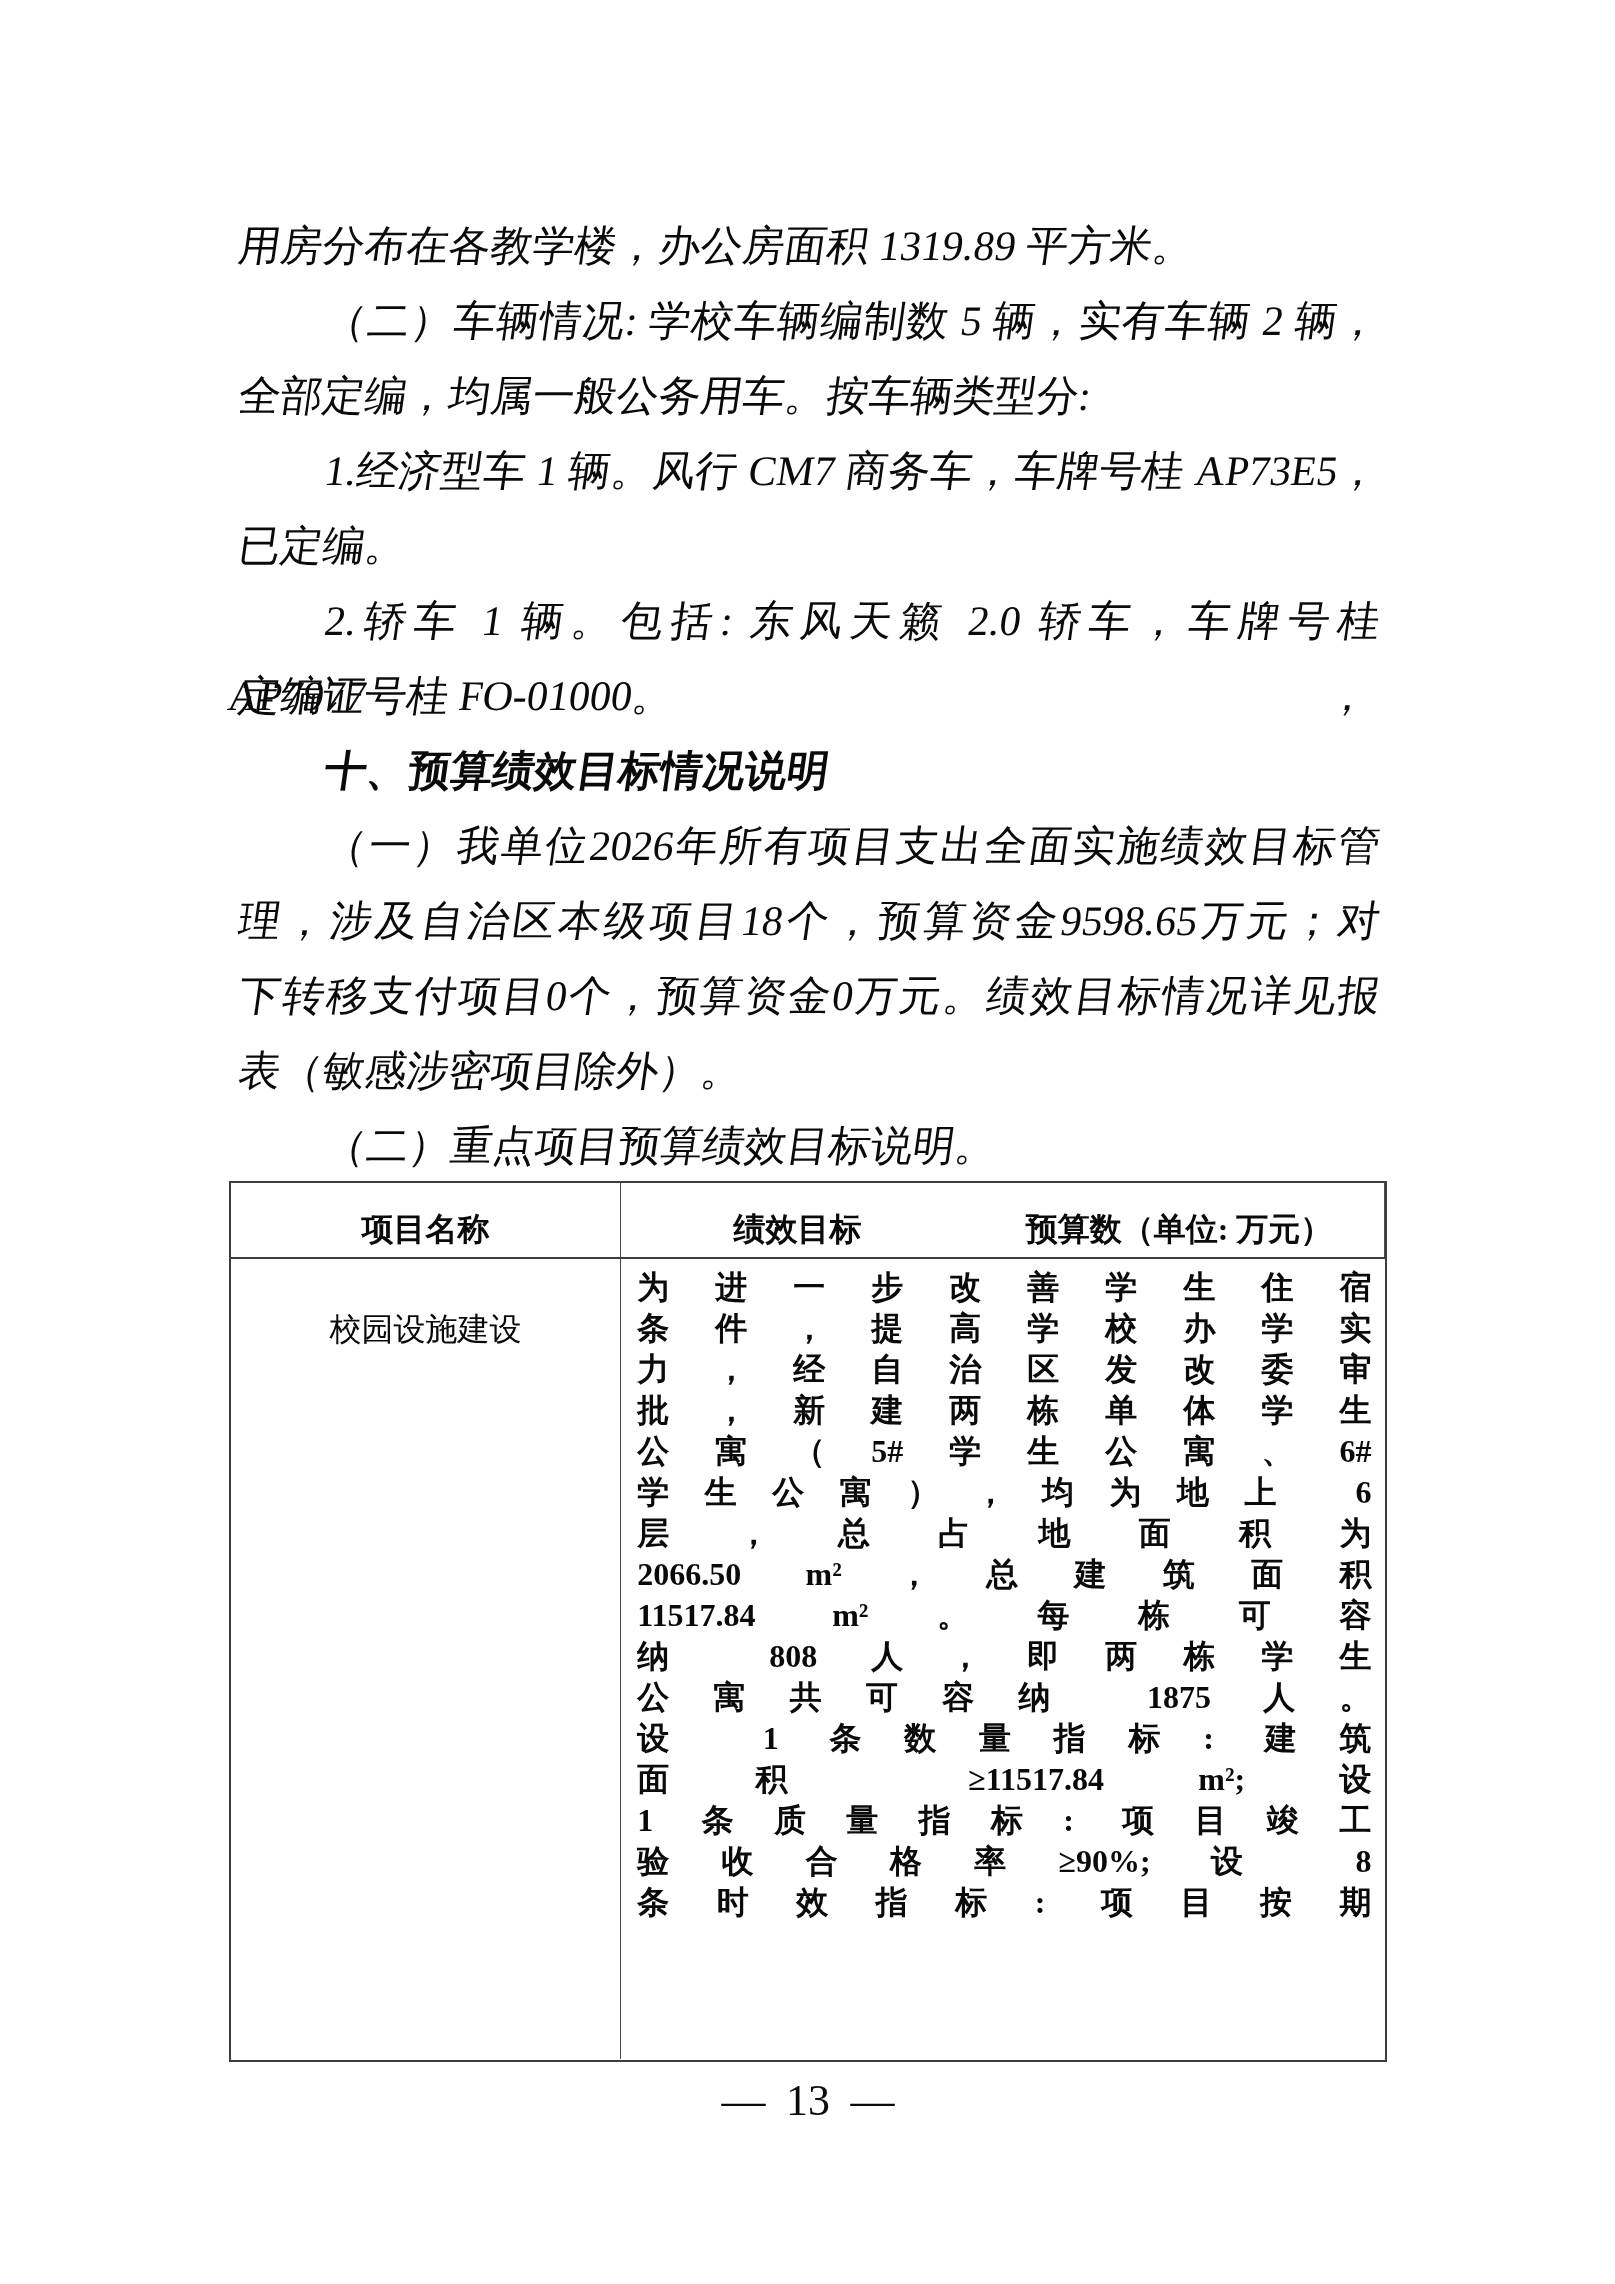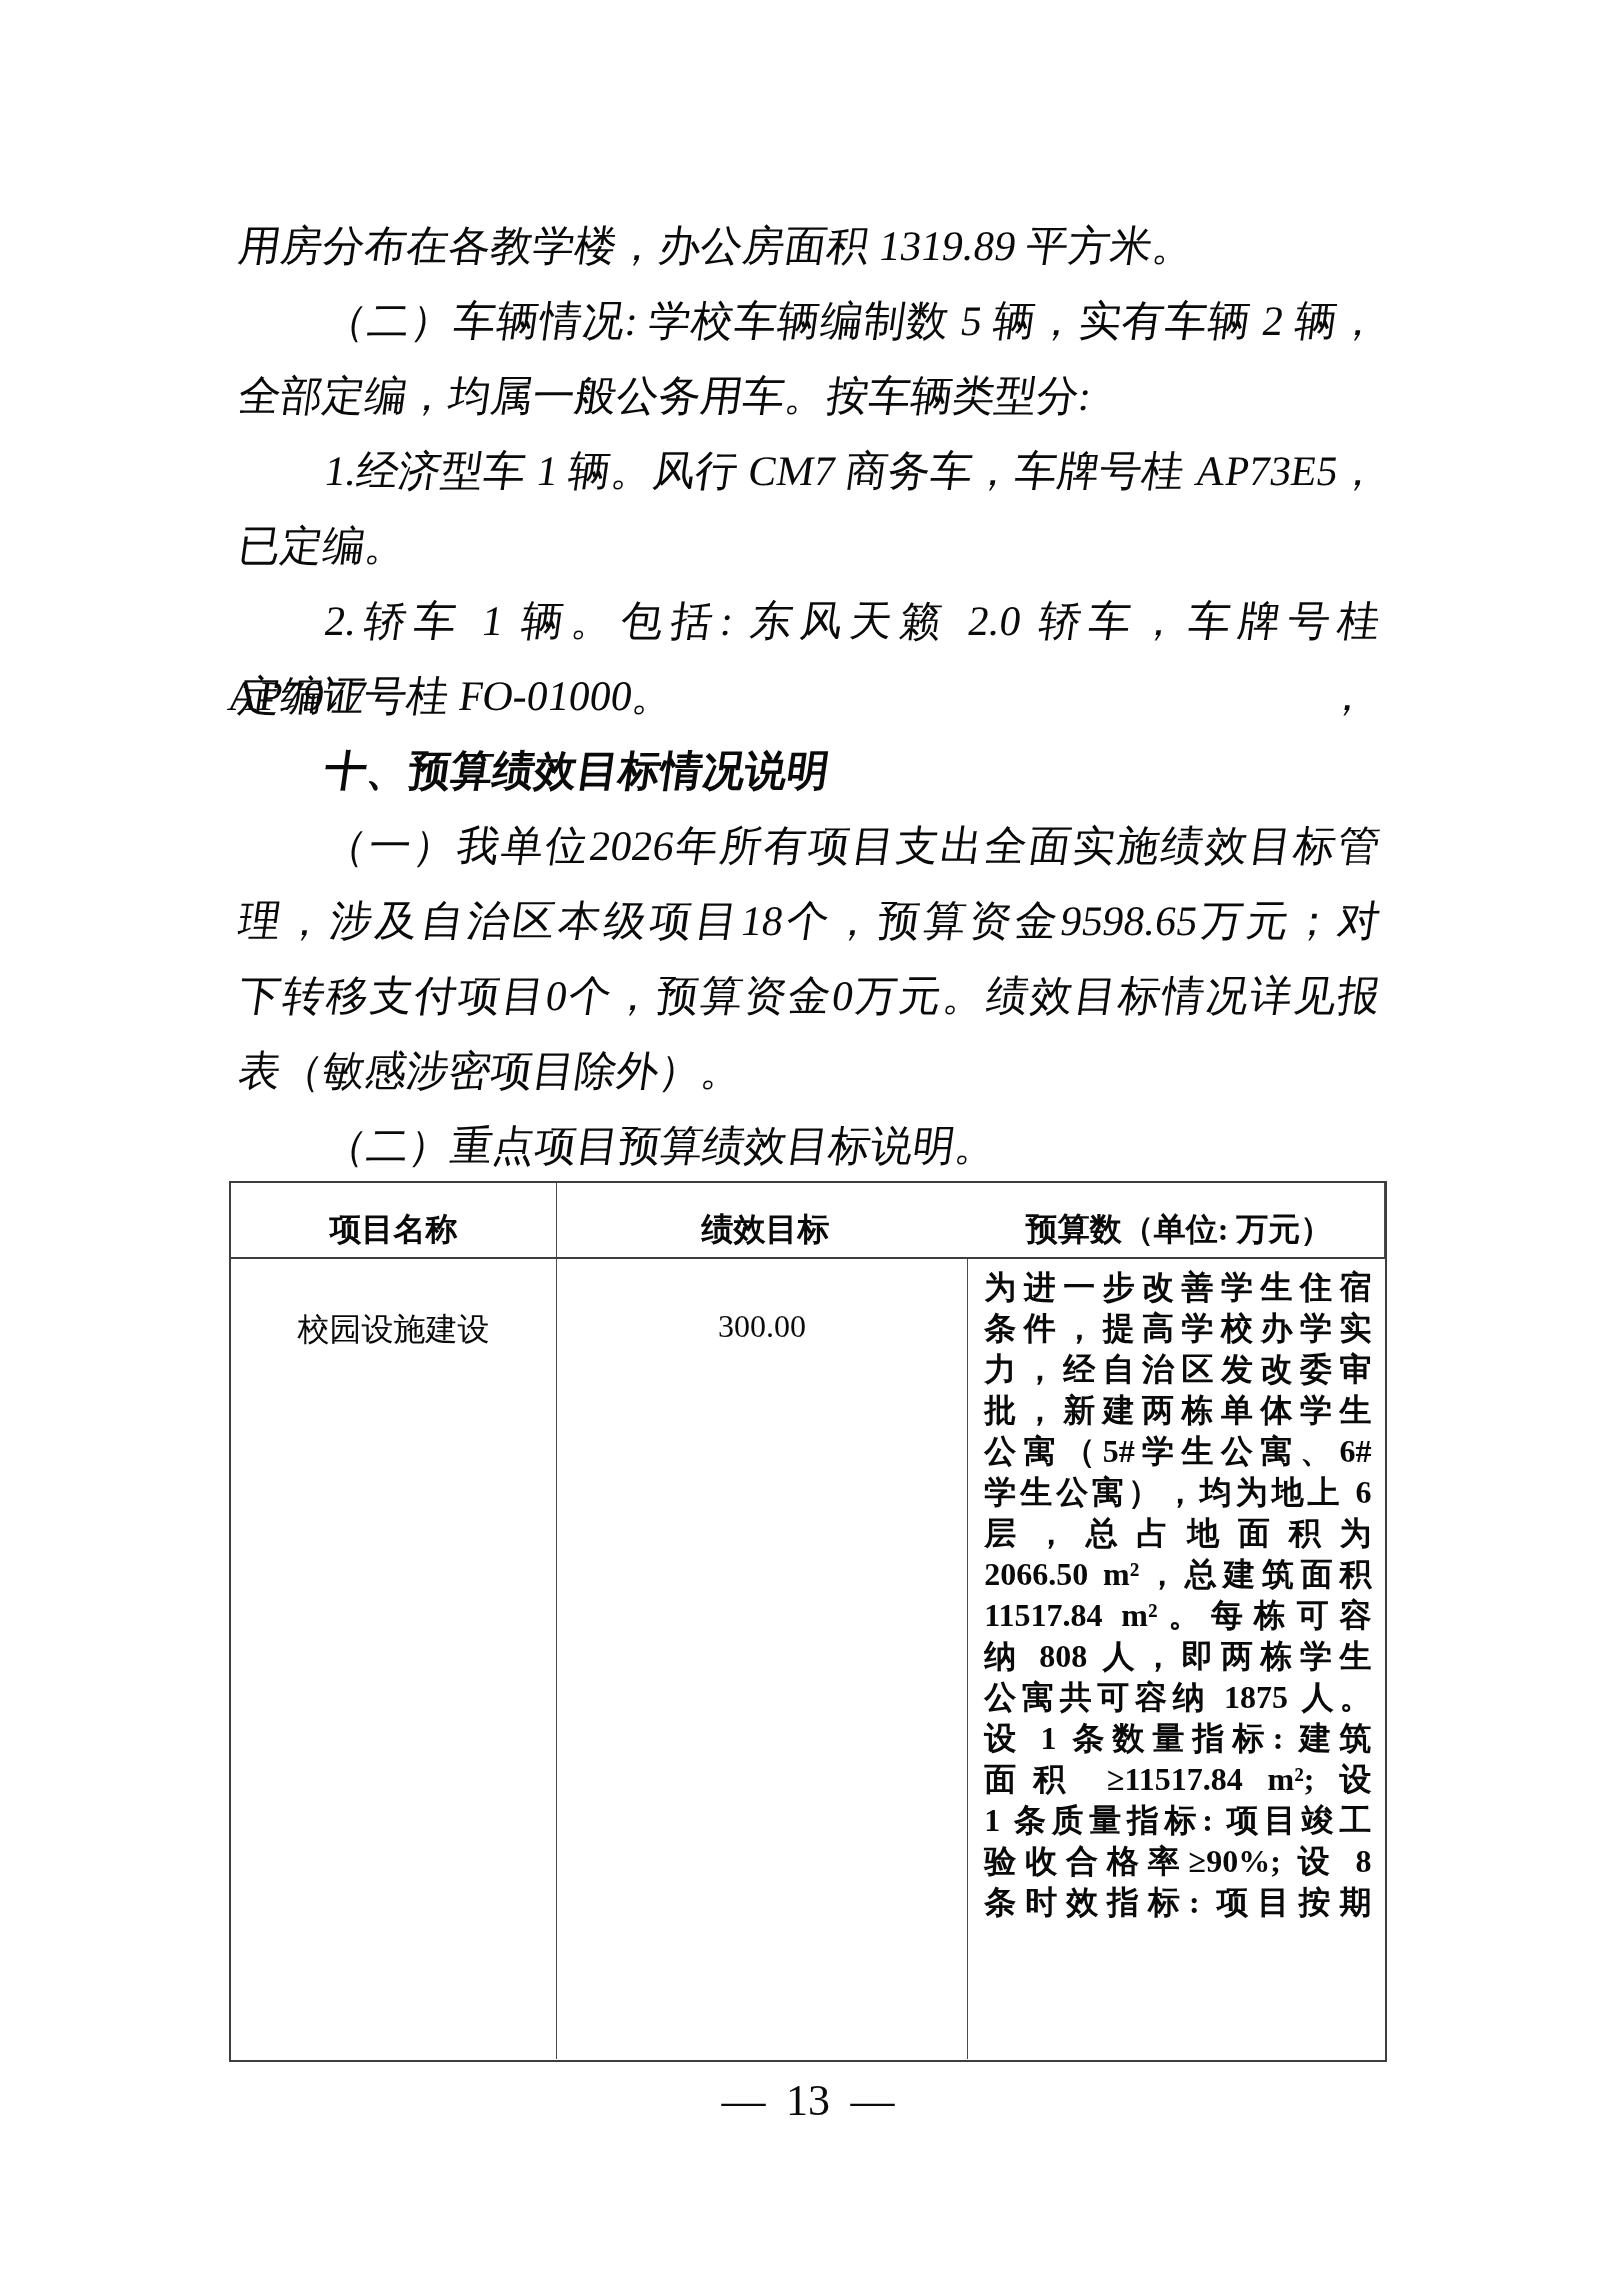--- a/index.html
+++ b/index.html
@@ -50,21 +50,21 @@
   .th {
     display: flex;
     align-items: center;
     justify-content: center;
     padding-top: 19px;
     box-sizing: border-box;
     font-size: 32px;
     font-weight: 700;
   }
   .tbody { display: flex; height: 800px; }
-  .c1 { width: 326px; border-right: 1.4px solid #4a4a4a; box-sizing: border-box; }
+  .c1 { width: 390px; border-right: 1.4px solid #4a4a4a; box-sizing: border-box; }
   .c2 { width: 411px; border-right: 1.4px solid #4a4a4a; box-sizing: border-box; }
   .c3 { flex: 1; box-sizing: border-box; }
   .td { font-size: 32px; box-sizing: border-box; }
   .td.c1, .td.c2 { text-align: center; padding-top: 49px; }
   .td.c3 { padding: 8.1px 13.6px 0 16.3px; overflow: hidden; }
   .cell-line { font-size: 32px; line-height: 41px; font-weight: bold; }
   .cell-line.fill { text-align: justify; text-align-last: justify; }
   
   .footer {
     position: absolute;
@@ -98,21 +98,20 @@
     </div>
 
   <div class="ptable">
     <div class="thead">
       <div class="th c1">项目名称</div>
       <div class="th c3">绩效目标</div>
       <div class="th c2">预算数（单位: 万元）</div>
     </div>
     <div class="tbody">
       <div class="td c1">校园设施建设</div>
-      <div class="td c2">300.00</div>
       <div class="td c3">
           <div class="cell-line fill">为进一步改善学生住宿</div>
           <div class="cell-line fill">条件，提高学校办学实</div>
           <div class="cell-line fill">力，经自治区发改委审</div>
           <div class="cell-line fill">批，新建两栋单体学生</div>
           <div class="cell-line fill">公寓（5#学生公寓、6#</div>
           <div class="cell-line fill">学生公寓），均为地上 6</div>
           <div class="cell-line fill">层，总占地面积为</div>
           <div class="cell-line fill">2066.50 m²，总建筑面积</div>
           <div class="cell-line fill">11517.84 m²。每栋可容</div>

